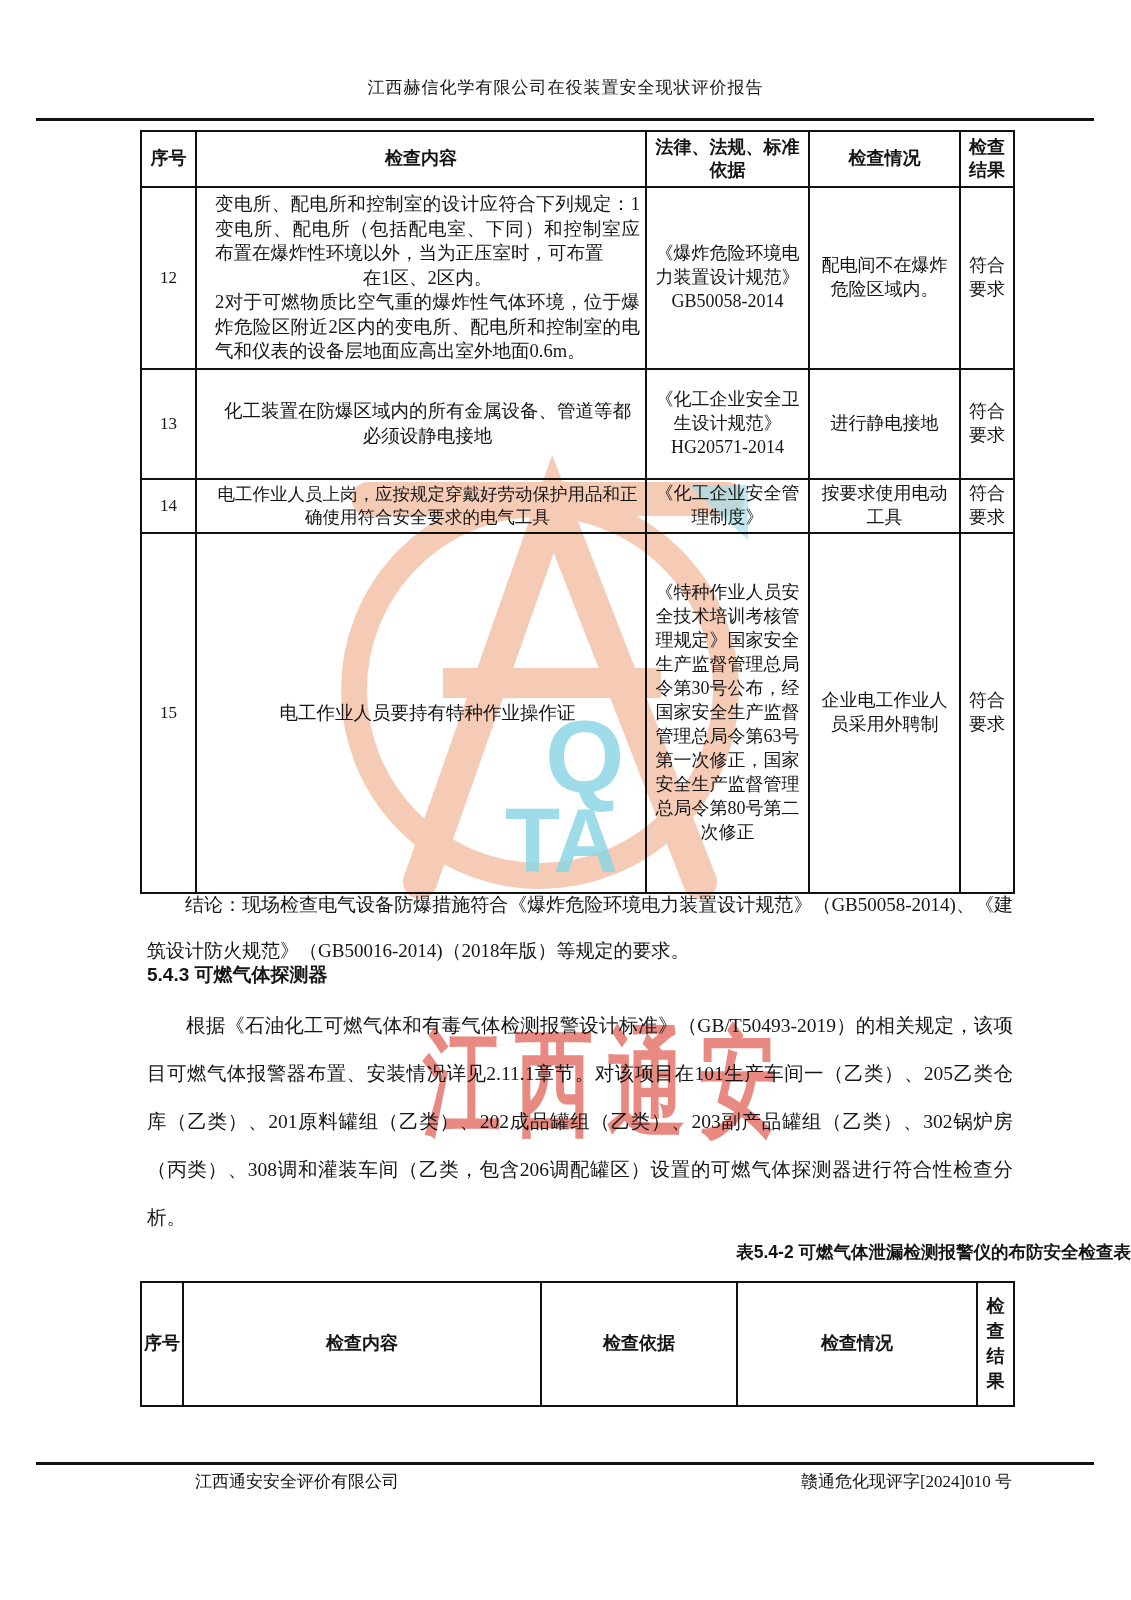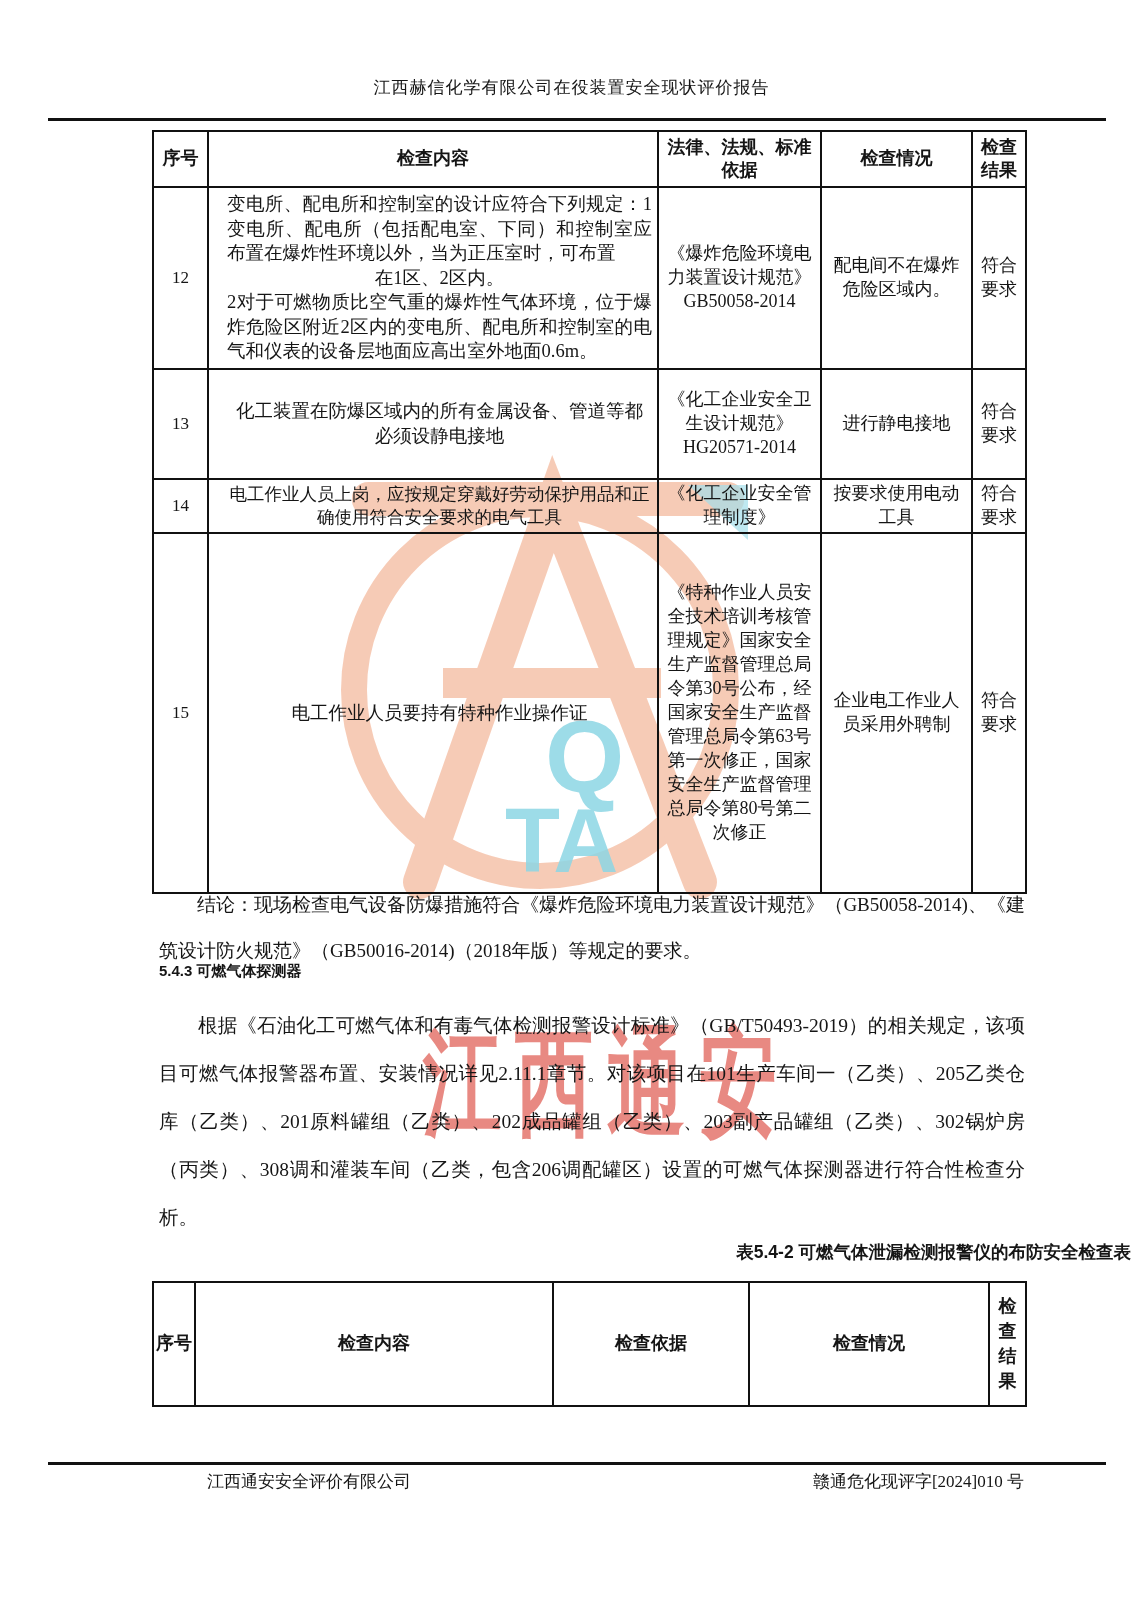--- a/index.html
+++ b/index.html
@@ -17,21 +17,21 @@
   .wm { position:absolute; inset:0; z-index:0; pointer-events:none; }
   .wm-red {
     position:absolute; left:423px; top:1006px;
     font-family:"Liberation Serif","DejaVu Serif",serif;
     font-weight:bold; font-size:78px; letter-spacing:14px;
     color:rgba(216,58,46,0.60);
     transform:scaleY(1.5); transform-origin:top left;
     white-space:nowrap;
   }
   
-  .content { position:absolute; inset:0; z-index:1;margin-left:12px; }
+  .content { position:absolute; inset:0; z-index:1; }
   .doc-title {
     position:absolute; top:76px; left:0; width:100%;
     text-align:center; font-size:17px; letter-spacing:1px;
   }
   .rule-top { position:absolute; top:118px; left:36px; width:1058px; height:3px; background:#111; }
   .rule-bottom { position:absolute; top:1462px; left:36px; width:1058px; height:2.5px; background:#111; }
 
   table.doc { border-collapse:collapse; table-layout:fixed; background:transparent; }
   table.doc td, table.doc th { border:2px solid #111; vertical-align:middle; overflow:hidden; }
   table.doc th {
@@ -46,21 +46,21 @@
   .t1 td.cont .just { text-align:justify; text-justify:inter-character; }
   .t1 td.basis, .t1 td.situ, .t1 td.concl { font-size:18px; padding:2px 6px; }
 
   .concl-par {
     position:absolute; left:147px; top:882px; width:866px;
     font-size:19px; line-height:46px; text-align:justify; text-indent:2em;
   }
   .sec-head {
     position:absolute; left:147px; top:962px;
     font-family:"Liberation Sans","DejaVu Sans",sans-serif;
-    font-weight:bold; font-size:15px;
+    font-weight:bold; font-size:19px;
   }
   .body-par {
     position:absolute; left:147px; top:1002px; width:866px;
     font-size:19.5px; line-height:48px; text-align:justify; text-indent:2em;
   }
   .tbl-caption {
     position:absolute; left:0; top:1240px; width:100%;
     text-align:right;
     font-family:"Liberation Sans","DejaVu Sans",sans-serif;
     font-weight:bold; font-size:17.5px;

